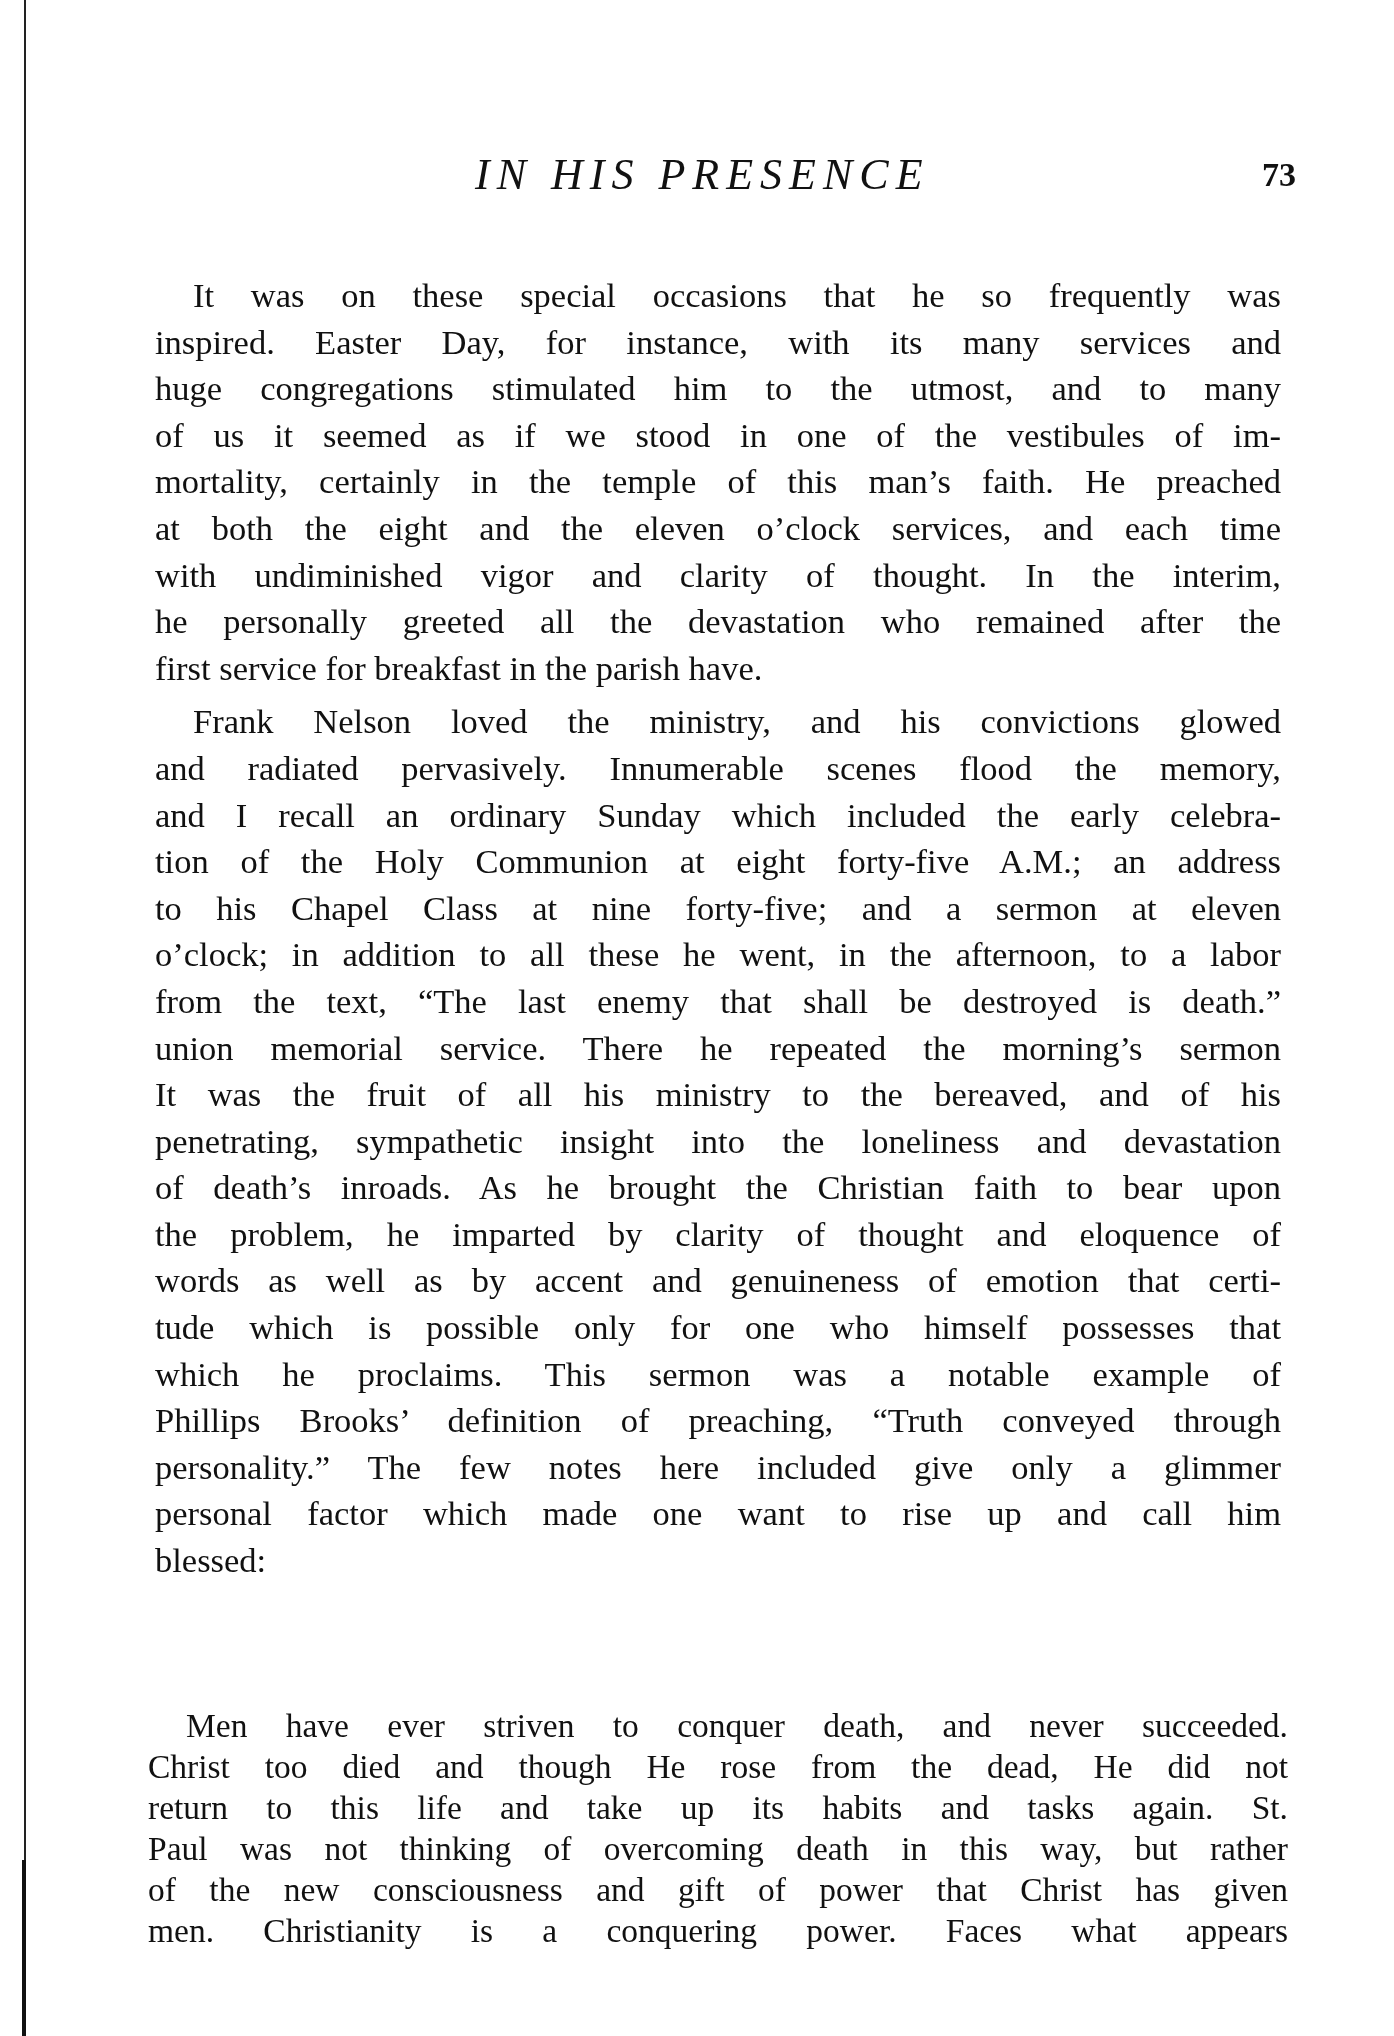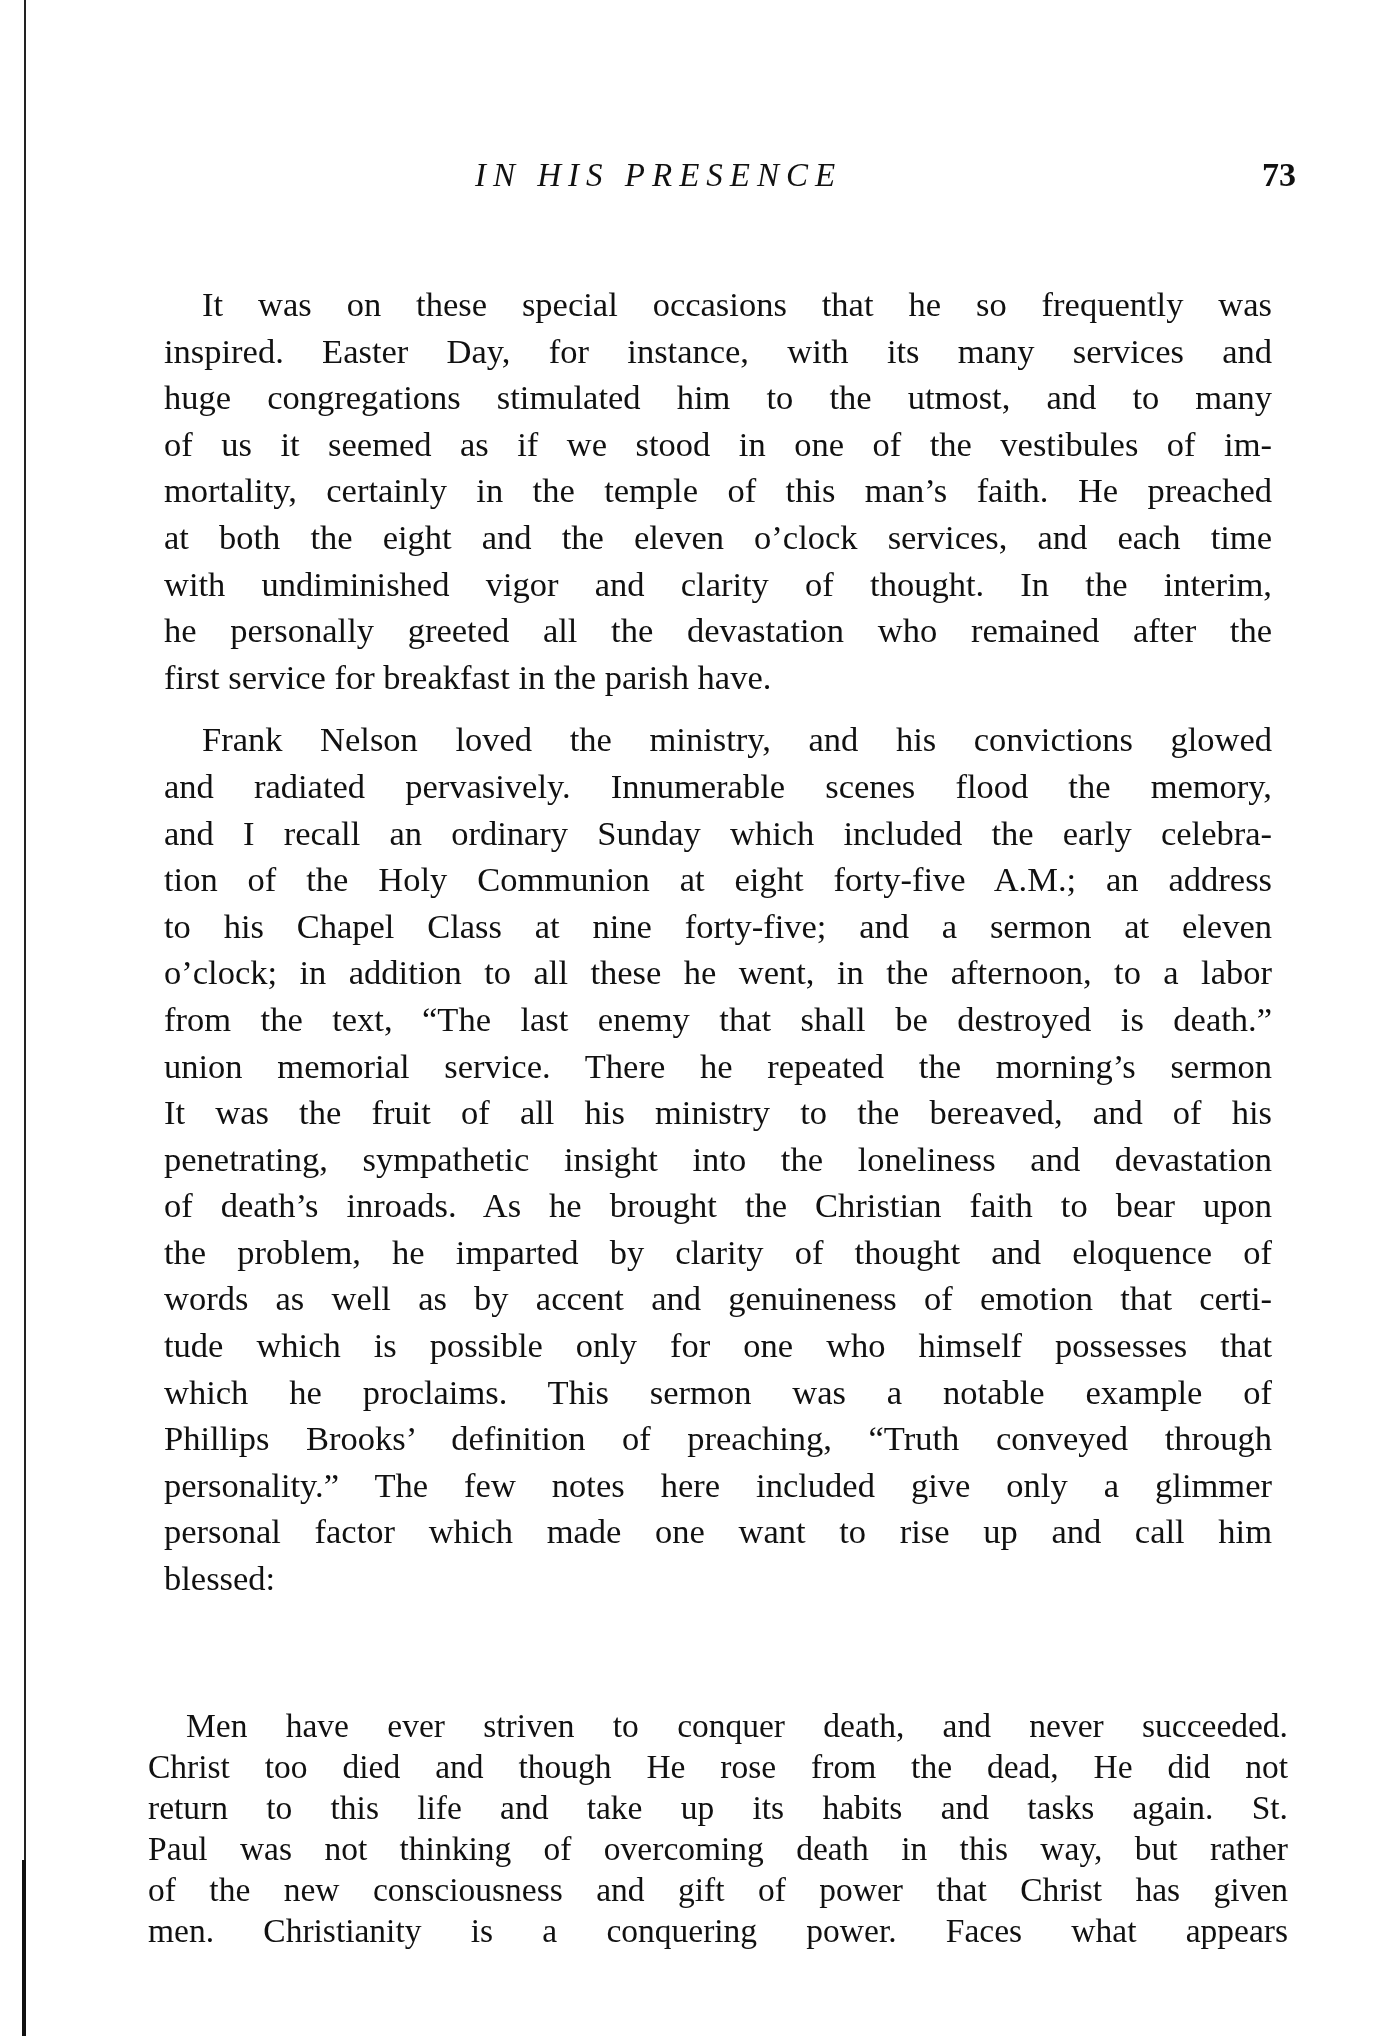--- a/index.html
+++ b/index.html
@@ -35,40 +35,40 @@
       top: 150px;
       left: 0;
       width: 1394px;
       height: 50px;
     }
     .running-title {
       position: absolute;
       left: 475px;
       top: 0;
       font-style: italic;
-      font-size: 33px;
+      font-size: 44px;
       letter-spacing: 7px;
       line-height: 50px;
     }
     .page-number {
       position: absolute;
       left: 1262px;
       top: 0;
       font-weight: bold;
       font-size: 34px;
       line-height: 50px;
     }
     .body-text {
       position: absolute;
       left: 148px;
       top: 265px;
       width: 1140px;
     }
     .para {
-      margin: 16px;
+      margin: 7px;
     }
     .line {
       display: block;
       font-size: 34.5px;
       line-height: 46.6px;
       height: 46.6px;
       white-space: nowrap;
       text-align: justify;
       text-align-last: justify;
     }

